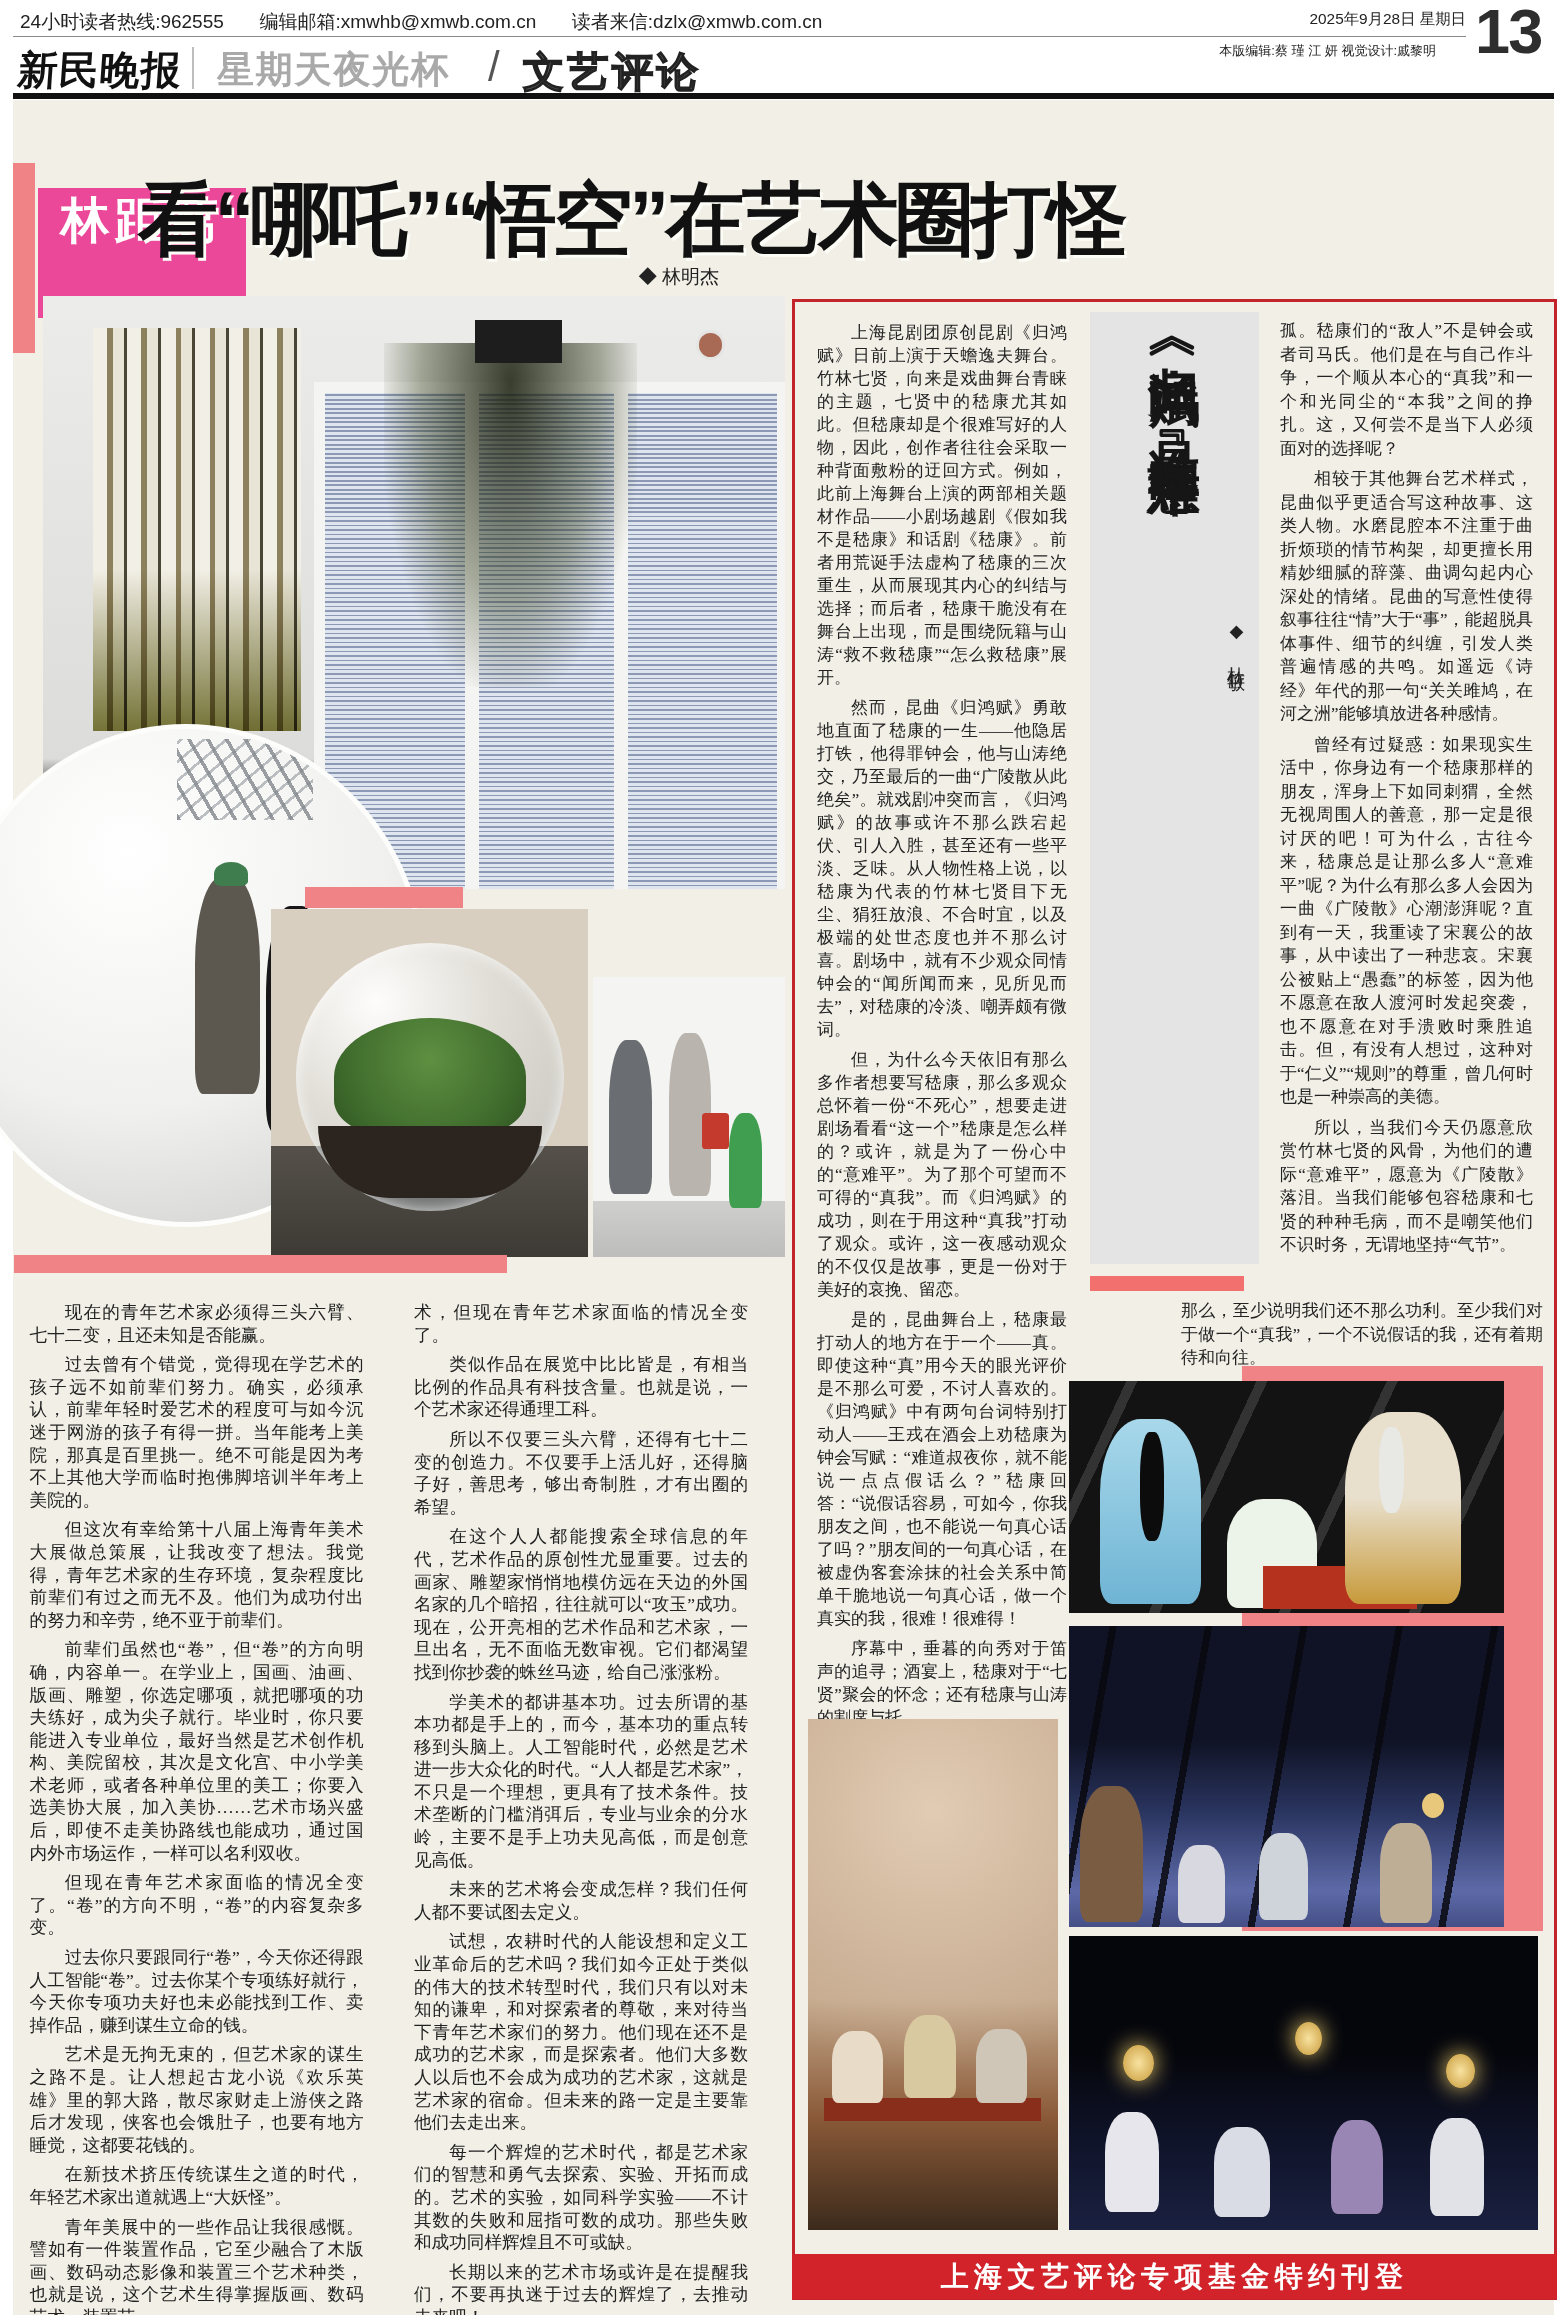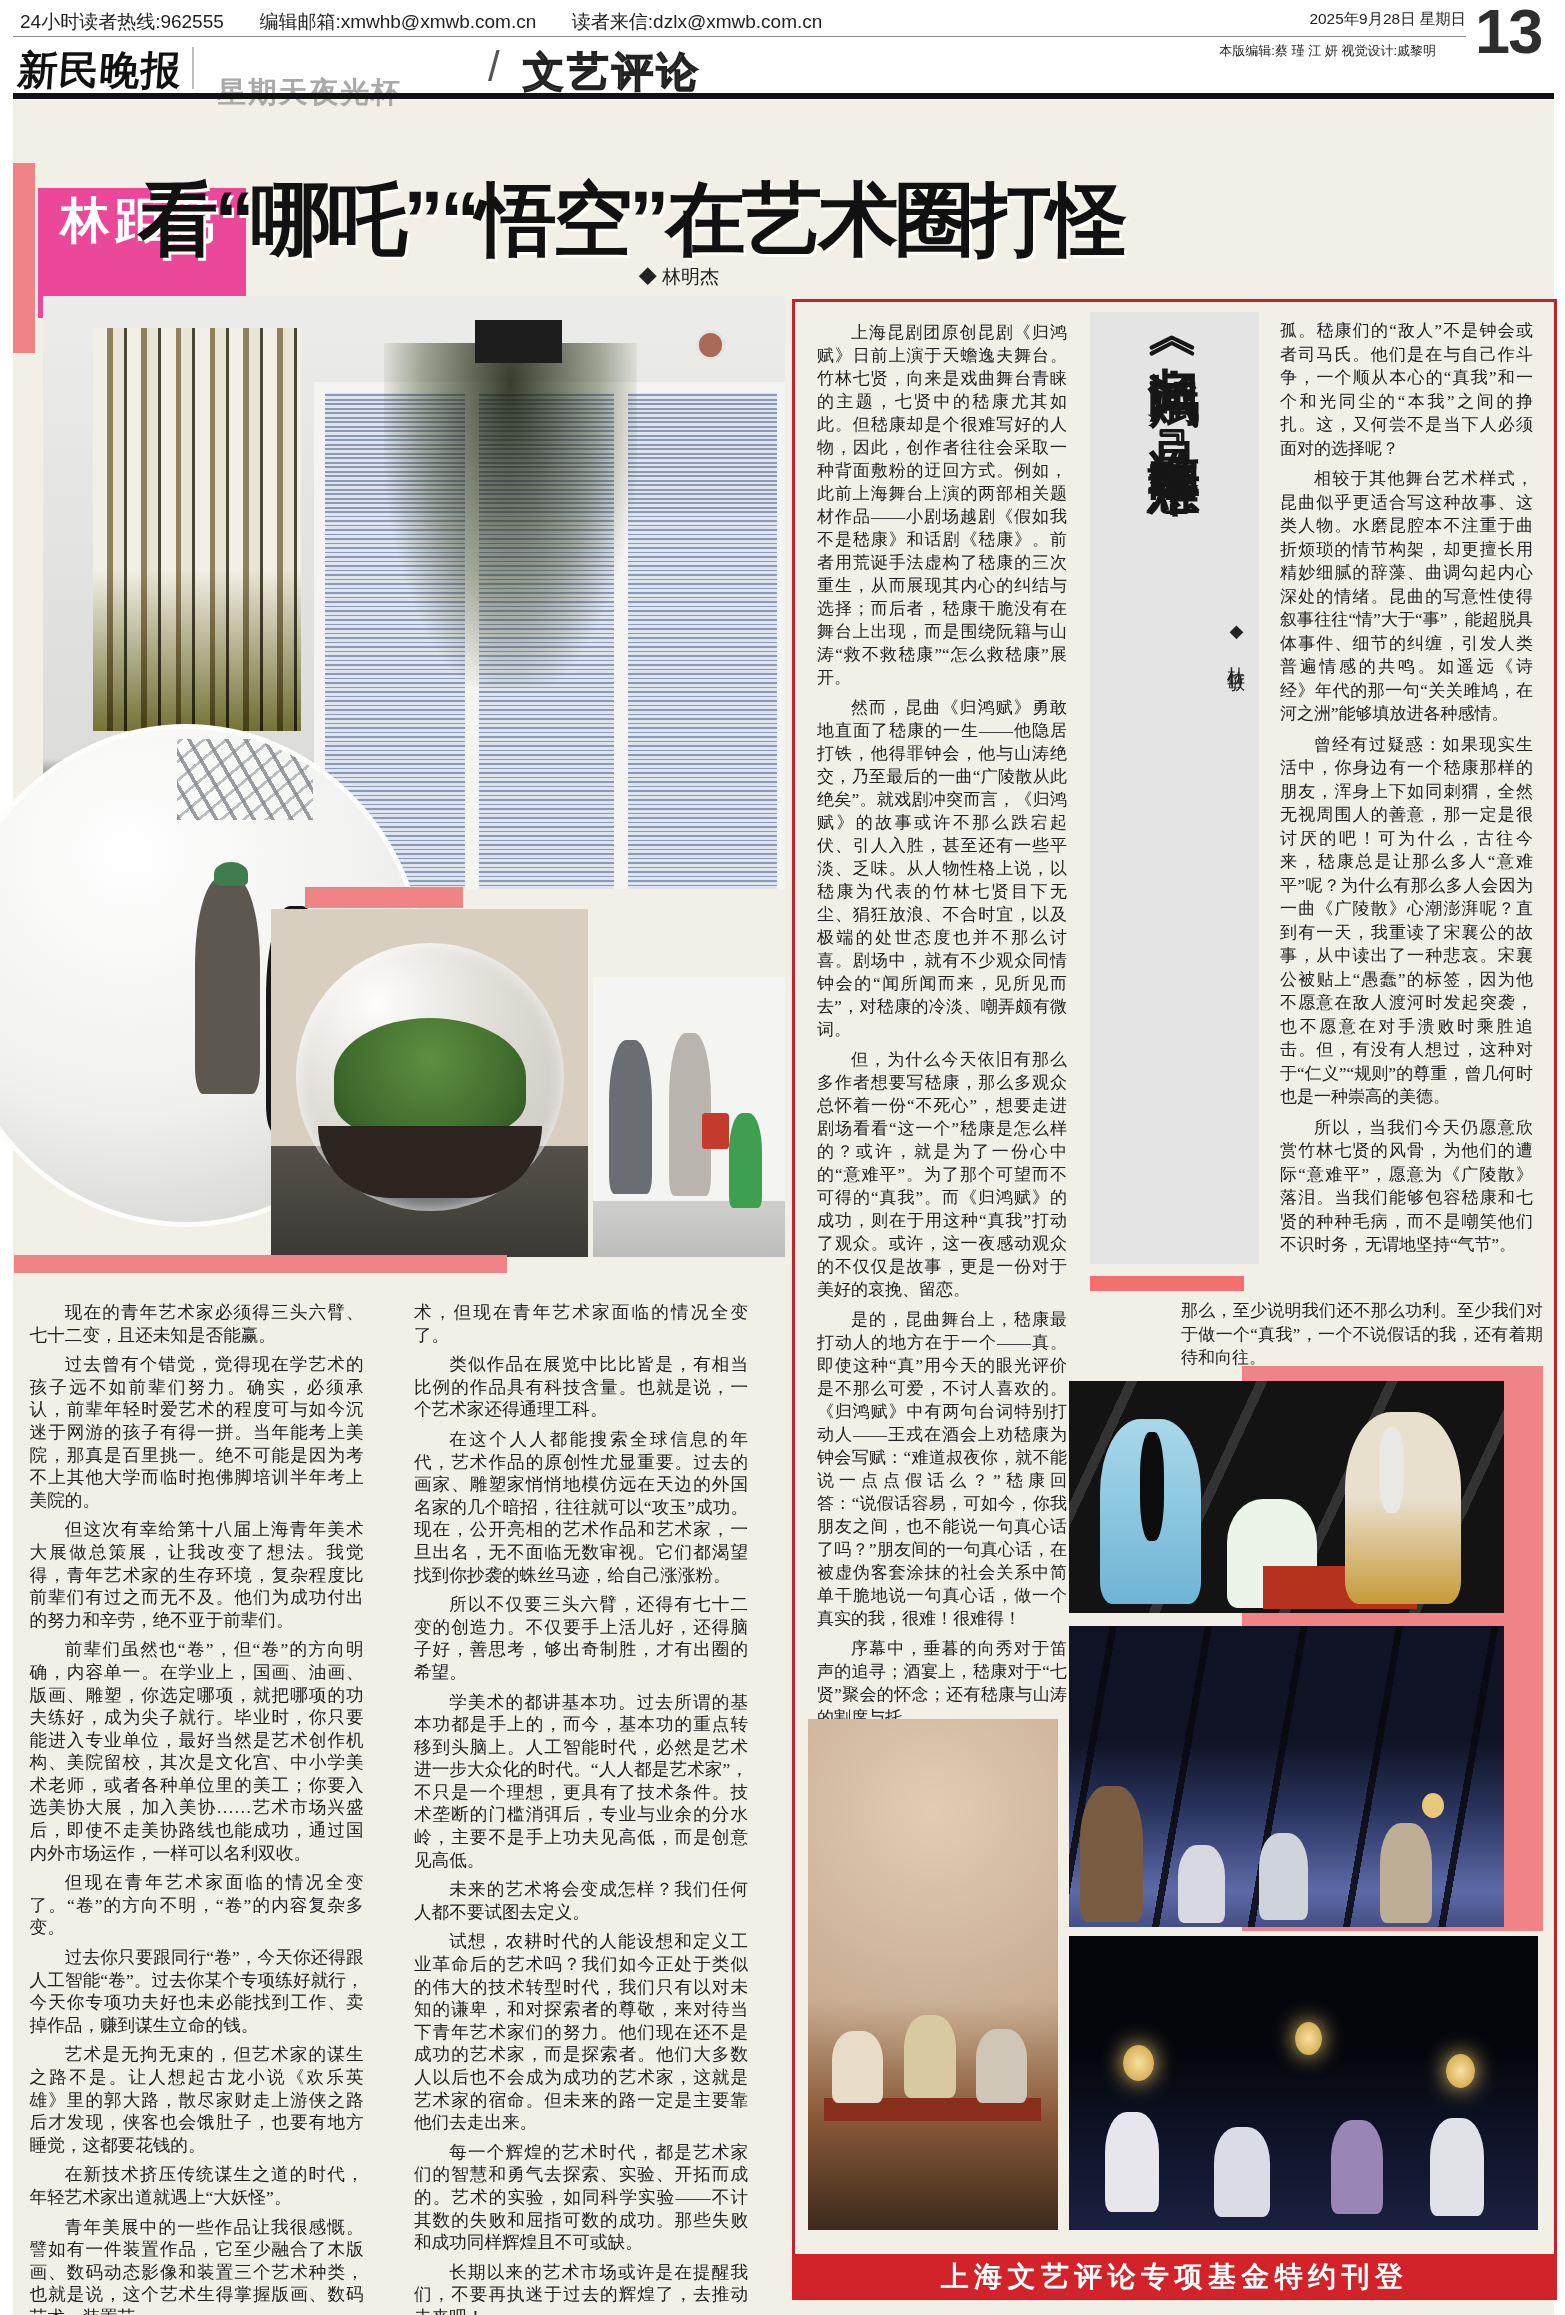--- a/index.html
+++ b/index.html
@@ -30,21 +30,21 @@
   <span style="display:inline-block;width:25px;"></span>
   <span>读者来信:dzlx@xmwb.com.cn</span>
 </div>
 <div class="abs sans" style="left:1158px;top:9px;width:308px;text-align:right;font-size:15.4px;color:#222;">2025年9月28日  星期日</div>
 <div class="abs hairline" style="left:12.7px;top:36px;width:1453px;"></div>
 <div class="abs sans" style="left:1119px;top:42px;width:317px;text-align:right;font-size:13px;color:#222;">本版编辑:蔡  瑾  江  妍  视觉设计:戚黎明</div>
 <div class="abs sans" style="left:1475px;top:-5.4px;width:86px;font-size:63px;font-weight:600;color:#2e2e2e;letter-spacing:-1.8px;">13</div>
 
 <div class="abs sans" style="left:18px;top:43px;font-size:40px;font-weight:900;color:#111;letter-spacing:0.9px;transform:skewX(-4deg);">新民晚报</div>
 <div class="abs" style="left:192px;top:47px;width:1.8px;height:42px;background:#bdbdbd;"></div>
-<div class="abs sans" style="left:217px;top:45px;font-size:29px;font-weight:900;color:#a9a9a9;letter-spacing:1.8px;margin-top:28px;">星期天夜光杯</div>
+<div class="abs sans" style="left:217px;top:45px;font-size:37px;font-weight:900;color:#a9a9a9;letter-spacing:1.8px;">星期天夜光杯</div>
 <div class="abs sans" style="left:488px;top:43px;font-size:42px;color:#555;">/</div>
 <div class="abs sans" style="left:523px;top:45px;font-size:41px;font-weight:900;color:#666;letter-spacing:3.6px;-webkit-text-stroke:1.4px #222;">文艺评论</div>
 <div class="abs" style="left:12.7px;top:93px;width:1541px;height:6.3px;background:#111;"></div>
 
 <div class="abs" style="left:12.7px;top:163px;width:22px;height:190px;background:#f08386;"></div>
 <div class="abs sans" style="left:38px;top:188px;width:208px;height:130px;background:#ec4899;display:flex;align-items:flex-start;justify-content:center;">
   <span style="color:#fff;font-size:49px;font-weight:700;letter-spacing:5.4px;">林距离</span>
 </div>
 <div class="abs sans" style="left:138px;top:147px;width:914px;font-size:80px;font-weight:900;color:#111;white-space:nowrap;letter-spacing:-3.6px;text-shadow:2.7px 2.7px 0 #fdfdf8;margin-top:20px;">看“哪吒”“悟空”在艺术圈打怪</div>
 <div class="abs" style="left:561px;top:264px;width:235px;text-align:center;font-size:19px;color:#222;">◆  林明杰</div>
@@ -94,22 +94,22 @@
   <p class="para">前辈们虽然也“卷”，但“卷”的方向明确，内容单一。在学业上，国画、油画、版画、雕塑，你选定哪项，就把哪项的功夫练好，成为尖子就行。毕业时，你只要能进入专业单位，最好当然是艺术创作机构、美院留校，其次是文化宫、中小学美术老师，或者各种单位里的美工；你要入选美协大展，加入美协……艺术市场兴盛后，即使不走美协路线也能成功，通过国内外市场运作，一样可以名利双收。</p>
   <p class="para">但现在青年艺术家面临的情况全变了。“卷”的方向不明，“卷”的内容复杂多变。</p>
   <p class="para">过去你只要跟同行“卷”，今天你还得跟人工智能“卷”。过去你某个专项练好就行，今天你专项功夫好也未必能找到工作、卖掉作品，赚到谋生立命的钱。</p>
   <p class="para">艺术是无拘无束的，但艺术家的谋生之路不是。让人想起古龙小说《欢乐英雄》里的郭大路，散尽家财走上游侠之路后才发现，侠客也会饿肚子，也要有地方睡觉，这都要花钱的。</p>
   <p class="para">在新技术挤压传统谋生之道的时代，年轻艺术家出道就遇上“大妖怪”。</p>
   <p class="para">青年美展中的一些作品让我很感慨。譬如有一件装置作品，它至少融合了木版画、数码动态影像和装置三个艺术种类，也就是说，这个艺术生得掌握版画、数码艺术、装置艺</p>
 </div>
 <div class="abs bodytext" style="left:407px;top:1294px;width:348px;height:1015px;">
   <p class="para cont">术，但现在青年艺术家面临的情况全变了。</p>
   <p class="para">类似作品在展览中比比皆是，有相当比例的作品具有科技含量。也就是说，一个艺术家还得通理工科。</p>
+  <p class="para">所以不仅要三头六臂，还得有七十二变的创造力。不仅要手上活儿好，还得脑子好，善思考，够出奇制胜，才有出圈的希望。</p>
   <p class="para">在这个人人都能搜索全球信息的年代，艺术作品的原创性尤显重要。过去的画家、雕塑家悄悄地模仿远在天边的外国名家的几个暗招，往往就可以“攻玉”成功。现在，公开亮相的艺术作品和艺术家，一旦出名，无不面临无数审视。它们都渴望找到你抄袭的蛛丝马迹，给自己涨涨粉。</p>
-  <p class="para">所以不仅要三头六臂，还得有七十二变的创造力。不仅要手上活儿好，还得脑子好，善思考，够出奇制胜，才有出圈的希望。</p>
   <p class="para">学美术的都讲基本功。过去所谓的基本功都是手上的，而今，基本功的重点转移到头脑上。人工智能时代，必然是艺术进一步大众化的时代。“人人都是艺术家”，不只是一个理想，更具有了技术条件。技术垄断的门槛消弭后，专业与业余的分水岭，主要不是手上功夫见高低，而是创意见高低。</p>
   <p class="para">未来的艺术将会变成怎样？我们任何人都不要试图去定义。</p>
   <p class="para">试想，农耕时代的人能设想和定义工业革命后的艺术吗？我们如今正处于类似的伟大的技术转型时代，我们只有以对未知的谦卑，和对探索者的尊敬，来对待当下青年艺术家们的努力。他们现在还不是成功的艺术家，而是探索者。他们大多数人以后也不会成为成功的艺术家，这就是艺术家的宿命。但未来的路一定是主要靠他们去走出来。</p>
   <p class="para">每一个辉煌的艺术时代，都是艺术家们的智慧和勇气去探索、实验、开拓而成的。艺术的实验，如同科学实验——不计其数的失败和屈指可数的成功。那些失败和成功同样辉煌且不可或缺。</p>
   <p class="para">长期以来的艺术市场或许是在提醒我们，不要再执迷于过去的辉煌了，去推动未来吧！</p>
 </div>
 
 <div class="abs" style="left:792px;top:299px;width:765px;height:2001px;border:3.6px solid #c3242b;box-sizing:border-box;"></div>
 
 <div class="abs ktext" style="left:810px;top:314px;width:264px;height:1400px;">

